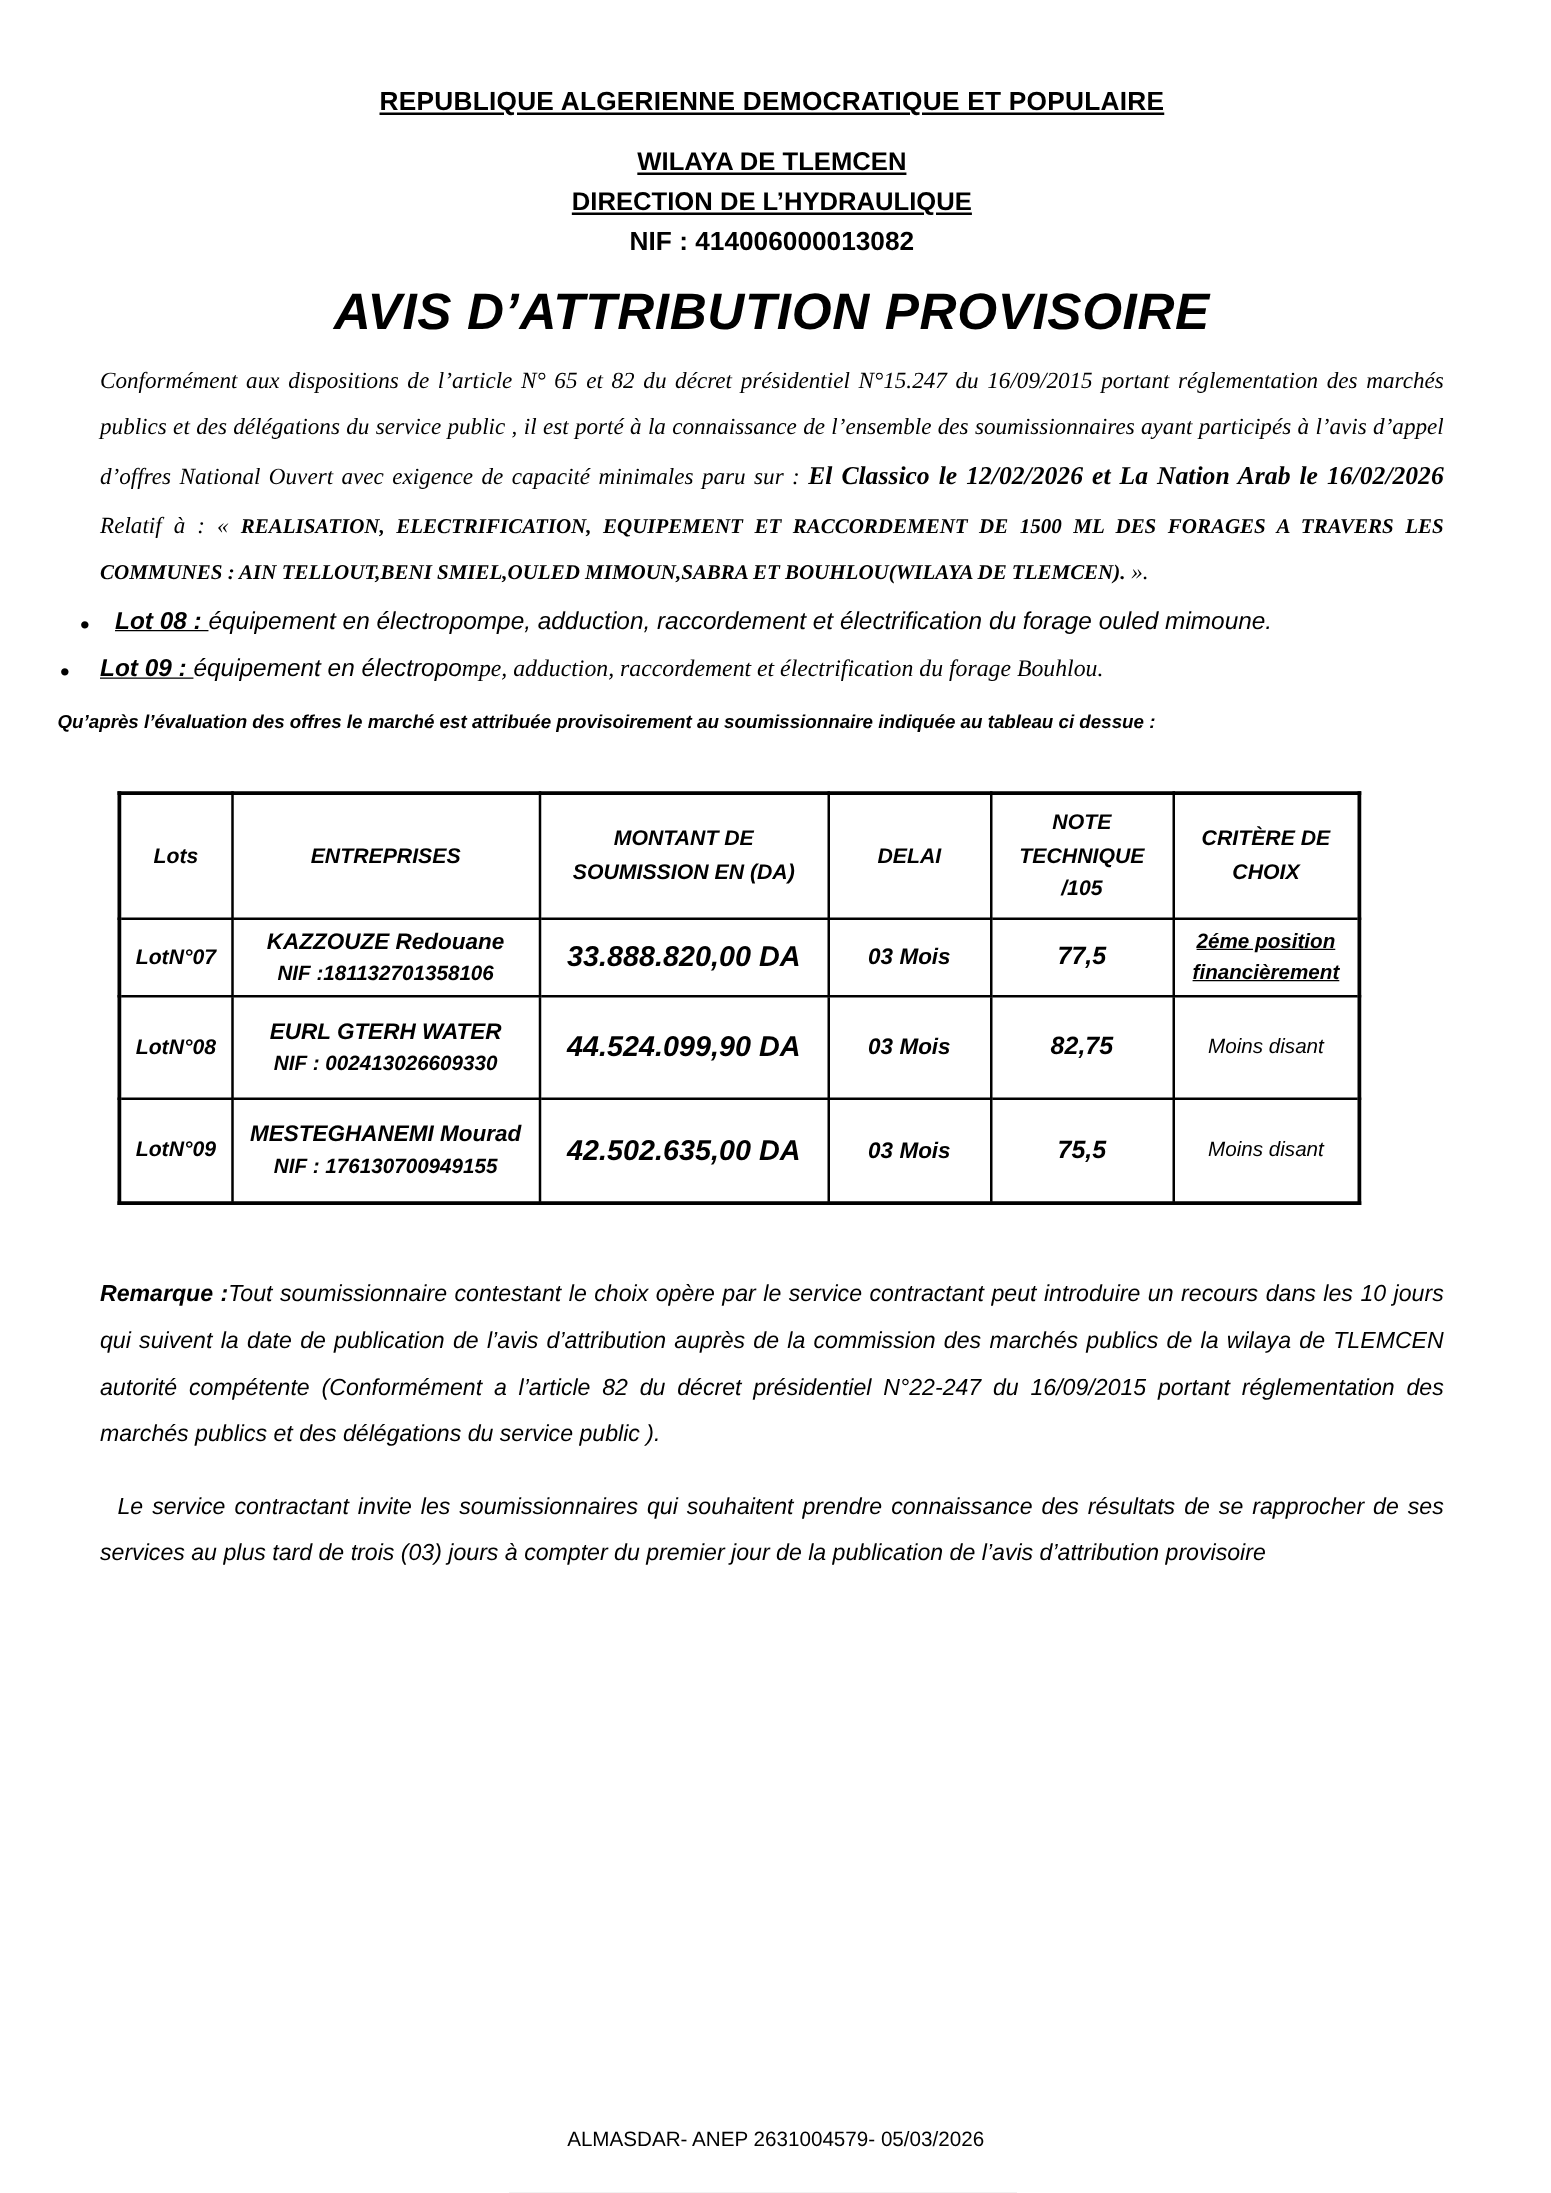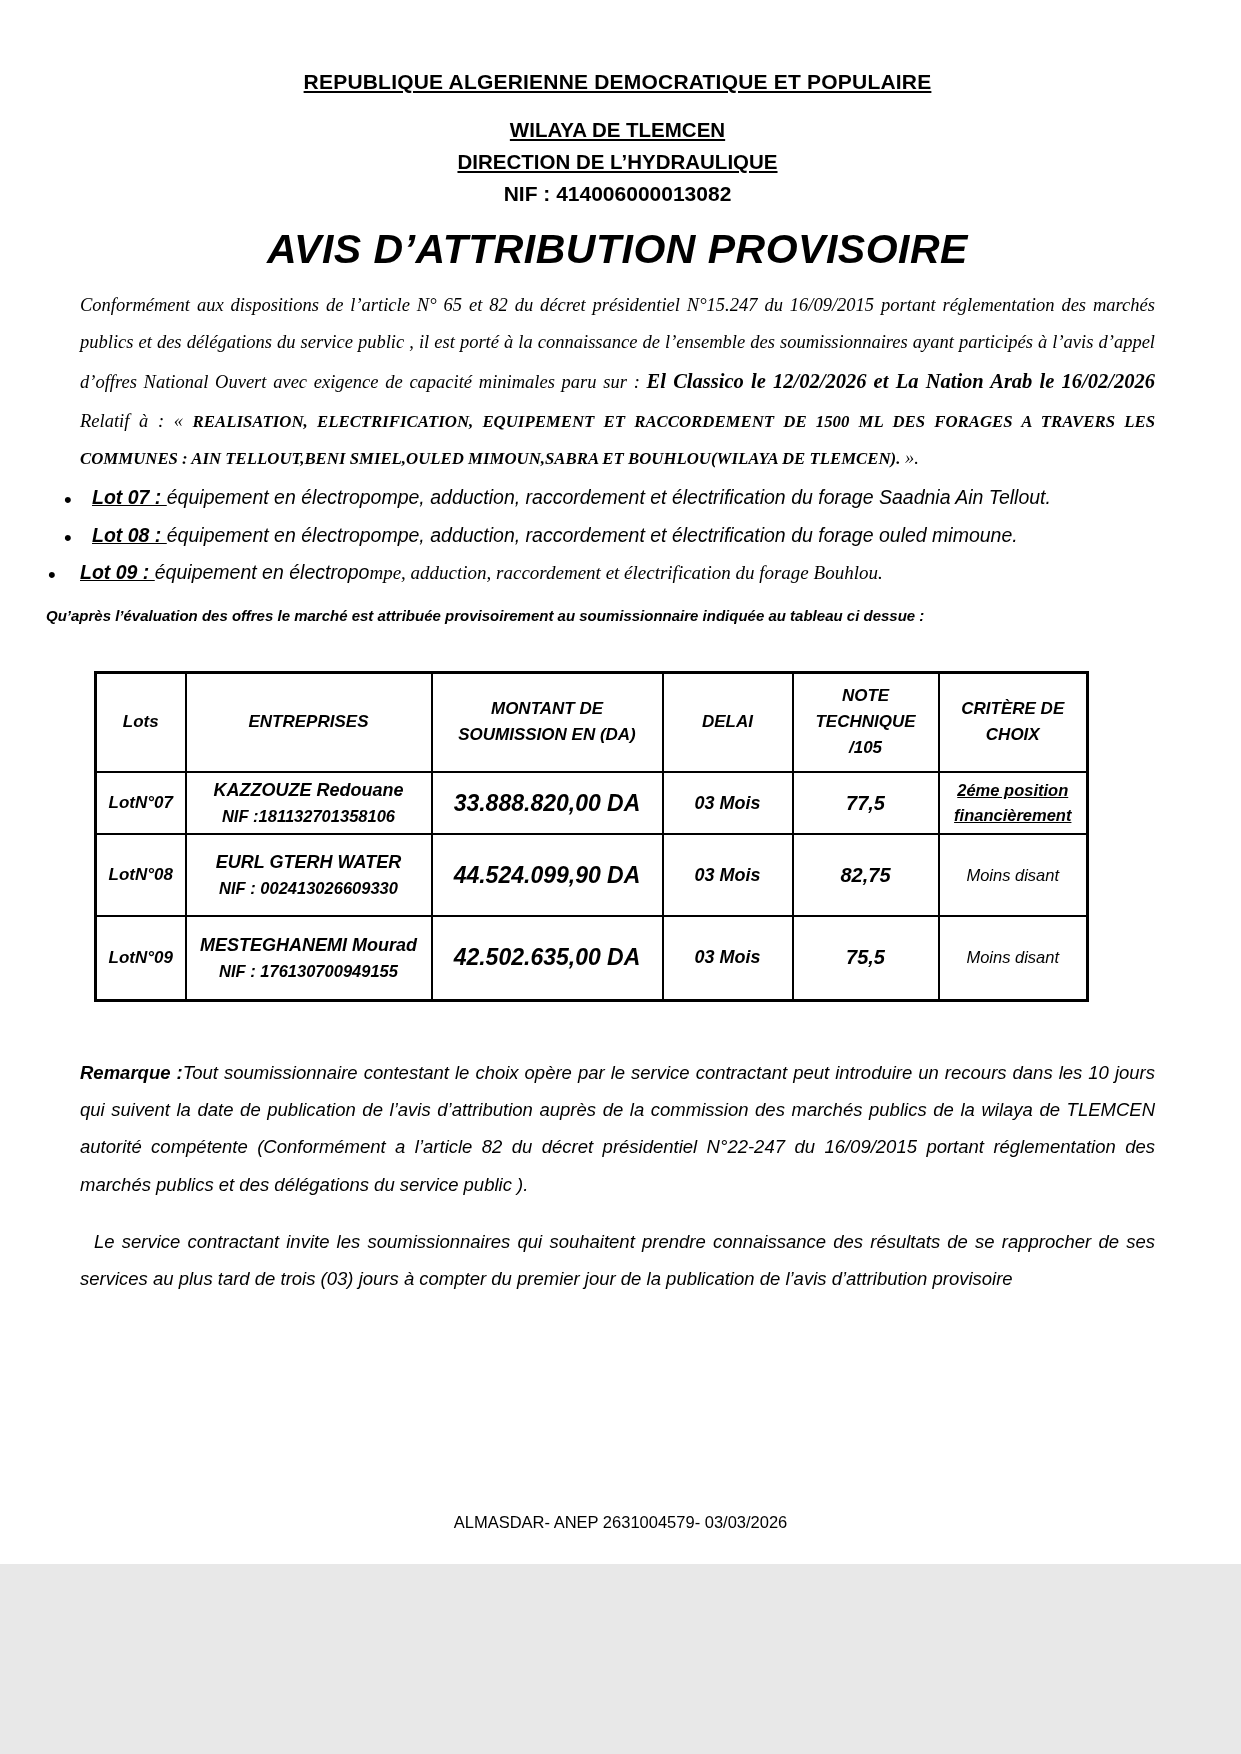--- a/index.html
+++ b/index.html
@@ -1,17 +1,17 @@
 <!DOCTYPE html>
 <html><head>
 <meta charset="utf-8">
 <style>
   html,body { margin:0; padding:0; background:#e8e8e8; }
   .page {
-    width:1241px; height:1564px; margin:0 auto; background:#ffffff; color:#000;
+    width:1241px; height:1754px; margin:0 auto; background:#ffffff; color:#000;
     font-family:"Liberation Sans", sans-serif; position:relative; box-sizing:border-box;
     padding:70px 86px 0 80px; overflow:hidden;
   }
   .center { text-align:center; }
   .hdr-republic { font-weight:bold; font-size:21px; letter-spacing:0.2px; }
   .hdr-republic span, .hdr-sub span { text-decoration:underline; }
   .hdr-sub { font-weight:bold; font-size:20.5px; margin-top:20px; line-height:1.55; }
   .hdr-nif { font-weight:bold; font-size:21px; margin-top:4px; }
   .doc-title { font-weight:bold; font-style:italic; font-size:41px; margin:20px 0 14px; letter-spacing:0.5px; }
   .intro {
@@ -72,21 +72,20 @@
     <div><span>DIRECTION DE L’HYDRAULIQUE</span></div>
   </div>
 
   <div class="hdr-nif center">NIF : 414006000013082</div>
 
   <div class="doc-title center">AVIS D’ATTRIBUTION PROVISOIRE</div>
 
   <p class="intro"><span>Conformément aux dispositions  de l’article N° 65 et 82  du  décret présidentiel N°15.247 du 16/09/2015 portant  réglementation des marchés publics et des délégations du service public , il est porté à la connaissance de l’ensemble des soumissionnaires ayant participés à l’avis d’appel d’offres National Ouvert avec exigence de capacité minimales paru sur : </span><span class="pub">El Classico  le 12/02/2026 et La Nation Arab le 16/02/2026</span><span> Relatif à :  « </span><span class="subject">REALISATION, ELECTRIFICATION, EQUIPEMENT ET RACCORDEMENT DE 1500 ML DES FORAGES A TRAVERS LES COMMUNES : AIN TELLOUT,BENI SMIEL,OULED MIMOUN,SABRA ET BOUHLOU(WILAYA DE TLEMCEN).</span><span> ».</span></p>
 
   <ul class="lots">
-    <li><span class="lot-label">Lot 07 : </span><span>équipement en électropompe, adduction, raccordement et électrification du forage Saadnia  Ain Tellout.</span><span class="serif"></span></li>
     <li><span class="lot-label">Lot 08 : </span><span>équipement en électropompe, adduction, raccordement et électrification du forage ouled mimoune.</span><span class="serif"></span></li>
     <li class="flush"><span class="lot-label">Lot 09 : </span><span>équipement en électropo</span><span class="serif">mpe, adduction, raccordement et électrification du forage Bouhlou.</span></li>
   </ul>
 
   <p class="qualification">Qu’après l’évaluation des offres le marché est attribuée  provisoirement au soumissionnaire indiquée au tableau ci dessue :</p>
 
   <table class="award">
     <colgroup>
       <col style="width:90px">
         <col style="width:246px">
@@ -139,15 +138,15 @@
         <td class="c-note">75,5</td>
         <td class="c-crit">Moins disant</td>
       </tr>
     </tbody>
   </table>
 
   <p class="remarque"><b>Remarque :</b><span>Tout soumissionnaire contestant le choix opère par le service contractant peut introduire un recours dans les 10 jours qui suivent la date de publication de l’avis d’attribution auprès de la commission des marchés publics de la wilaya de TLEMCEN  autorité compétente (Conformément a l’article 82 du décret présidentiel N°22-247 du  16/09/2015  portant  réglementation des marchés publics et des délégations du service public ).</span></p>
 
   <p class="invite">Le service contractant invite les soumissionnaires qui souhaitent prendre connaissance des résultats  de se rapprocher de ses  services au plus tard de trois (03) jours à compter du premier jour de la publication de l’avis d’attribution provisoire</p>
 
-  <div class="footer">ALMASDAR- ANEP 2631004579- 03/03/2026</div>
+  <div class="footer">ALMASDAR- ANEP 2631004579- 05/03/2026</div>
 
 </div>
 
 </body></html>

